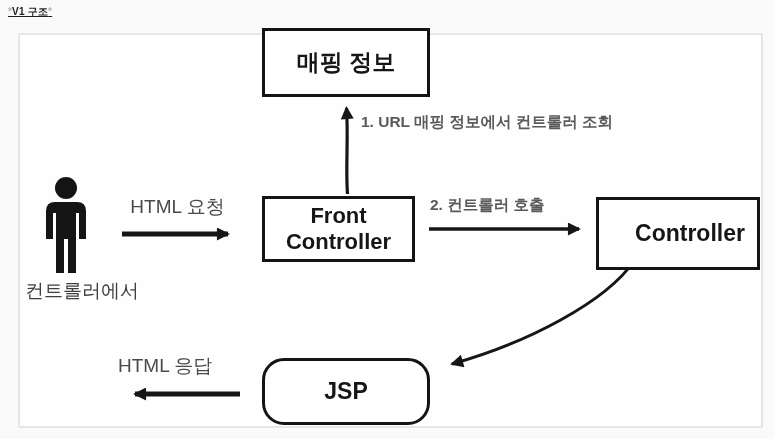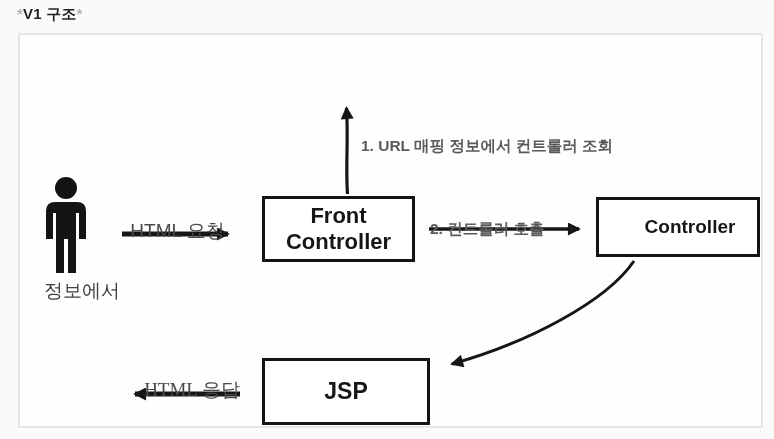--- a/index.html
+++ b/index.html
@@ -9,26 +9,27 @@
   }
   .page {
     position: relative;
     width: 774px;
     height: 439px;
     background: #fafafa;
     overflow: hidden;
   }
   .doc-title {
     position: absolute;
-    left: 17px;
+    left: 8px;
     top: 5px;
-    font-size: 15px;
+    font-size: 10px;
     font-weight: 700;
     color: #1f1f1f;
     letter-spacing: 0.2px;
+    text-decoration: underline;
   }
   .doc-title .ast { color: #b3b3b3; font-weight: 600; }
   .canvas {
     position: absolute;
     left: 18px;
     top: 33px;
     width: 745px;
     height: 395px;
     background: #fefefe;
     border: 2px solid #e6e6e6;
@@ -49,32 +50,31 @@
     align-items: center;
     justify-content: center;
     text-align: center;
     font-weight: 700;
     color: #161616;
     z-index: 3;
     line-height: 1.18;
   }
   .node-mapping   { left: 262px; top: 28px;  width: 168px; height: 69px; font-size: 23px; }
   .node-front     { left: 262px; top: 196px; width: 153px; height: 66px; font-size: 22px; padding: 0 22px; }
-  .node-controller{ left: 596px; top: 197px; width: 164px; height: 60px; font-size: 19px; padding-left: 24px; }
-  .node-jsp       { left: 262px; top: 358px; width: 168px; height: 67px; font-size: 23px; }
+  .node-controller{ left: 596px; top: 197px; width: 164px; height: 73px; font-size: 23px; padding-left: 24px; }
+  .node-jsp       { left: 262px; top: 358px; width: 168px; height: 67px; font-size: 23px; border-radius: 22px; }
   .edge-label {
     position: absolute;
     z-index: 3;
     white-space: nowrap;
-    margin-top: 24px;
   }
   .lbl-plain { font-size: 19px; color: #4a4a4a; font-weight: 400; }
   .lbl-step  { font-size: 15.5px; color: #5a5a5a; font-weight: 700; }
   .lbl-http { left: 120px; top: 194px; width: 115px; text-align: center; }
-  .lbl-html { left: 118px; top: 353px; width: 122px; text-align: right; font-family: Liberation Serif, serif; }
+  .lbl-html { left: 118px; top: 353px; width: 122px; text-align: left; }
   .lbl-step1 { left: 361px; top: 112px; }
   .lbl-step2 { left: 430px; top: 195px; width: 158px; text-align: left; }
   .lbl-step3 { left: 496px; top: 341px; }
   .client-figure {
     position: absolute;
     left: 38px; top: 177px;
     width: 56px; height: 98px;
     z-index: 3;
   }
   .client-label {
@@ -108,22 +108,25 @@
     <path d="M347.5,194 C345.5,168 348.5,138 346.5,108" stroke="#161616" stroke-width="3.2" fill="none" marker-end="url(#ah)"></path>
     <path d="M429,229 L579,229" stroke="#161616" stroke-width="3.6" fill="none" marker-end="url(#ah)"></path>
     <path d="M634,261 C606,302 527,343 452,364" stroke="#161616" stroke-width="3" fill="none" marker-end="url(#ah)"></path>
     <path d="M240,394 L135,394" stroke="#161616" stroke-width="5" fill="none" marker-end="url(#ah)"></path>
   </svg>
 
   <svg class="client-figure" viewBox="0 0 56 98" aria-hidden="true">
     <circle cx="28" cy="11" r="11" fill="#141414"></circle>
     <path fill="#141414" d="M17,25 L39,25 Q48,25 48,34 L48,62 L41,62 L41,36 L38,36 L38,96 L30,96 L30,62 L26,62 L26,96 L18,96 L18,36 L15,36 L15,62 L8,62 L8,34 Q8,25 17,25 Z"></path>
   </svg>
-  <div class="client-label">정보에서</div>
+  <div class="client-label">컨트롤러에서</div>
 
+  <div class="node node-mapping">
+    <span>매핑 정보</span>
+  </div>
   <div class="node node-front">
     <span>Front Controller</span>
   </div>
   <div class="node node-controller">
     <span>Controller</span>
   </div>
   <div class="node node-jsp">
     <span>JSP</span>
   </div>
 

